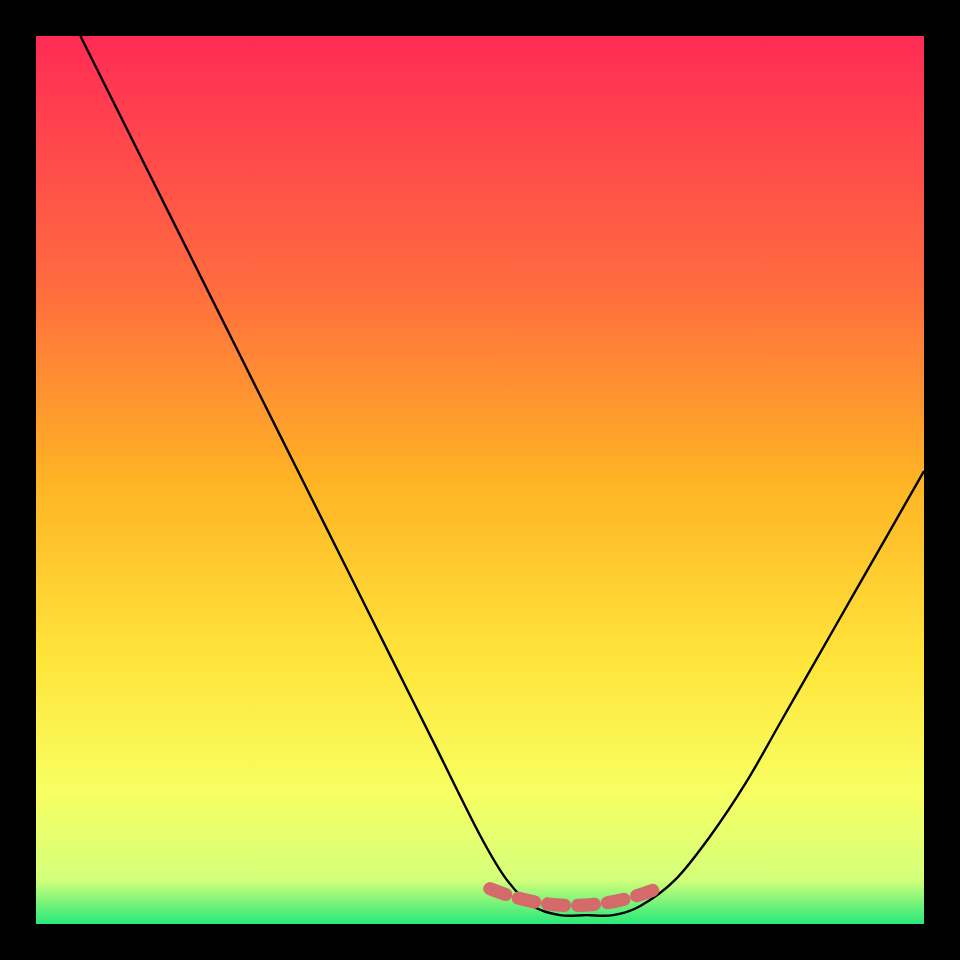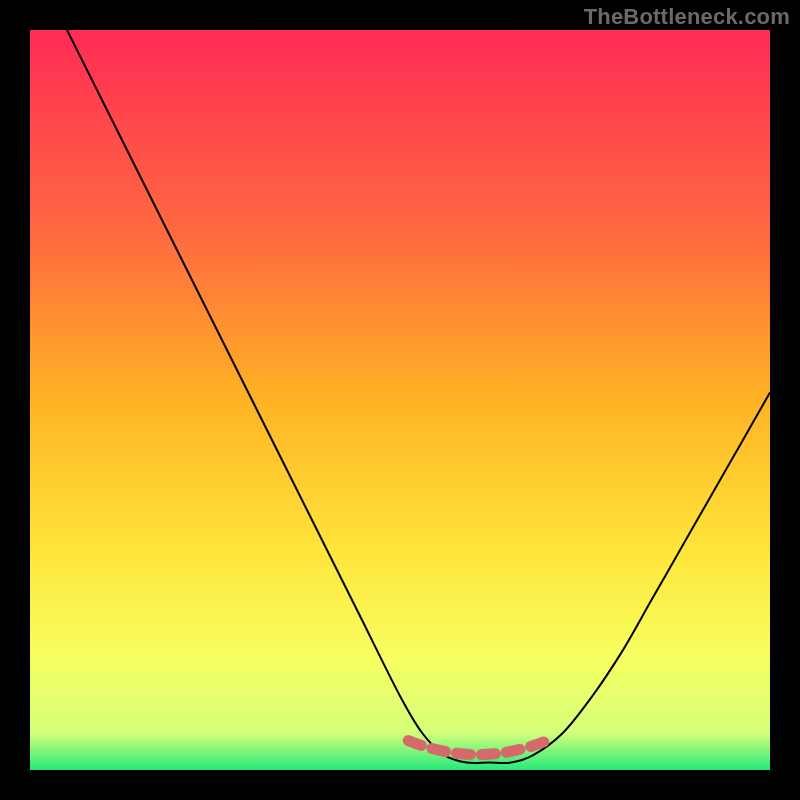--- a/index.html
+++ b/index.html
@@ -41,21 +41,20 @@
     font-weight: 600;
     color: #6a6a6a;
     letter-spacing: 0.2px;
   }
 </style>
 </head>
 <body>
 
 <div class="stage">
 
-  <div class="watermark">TheBottleneck.com</div>
 
   <div class="plot">
 
     <svg class="gradient" viewBox="0 0 740 740" preserveAspectRatio="none">
       <defs>
         <linearGradient id="bg" x1="0" y1="0" x2="0" y2="1">
           <stop offset="0%" stop-color="#ff2b55"></stop>
           <stop offset="28%" stop-color="#ff6b3f"></stop>
           <stop offset="50%" stop-color="#ffb324"></stop>
           <stop offset="70%" stop-color="#ffe43a"></stop>

